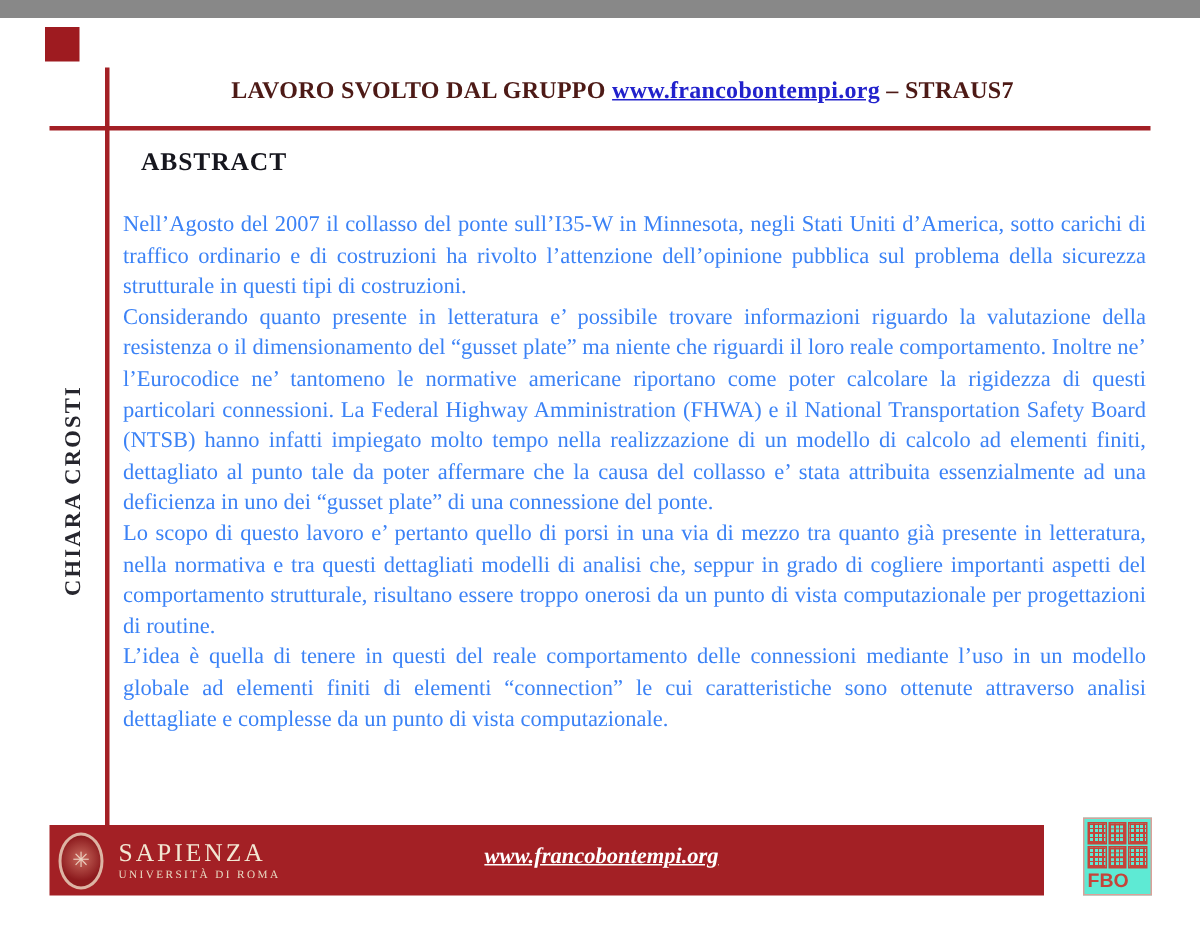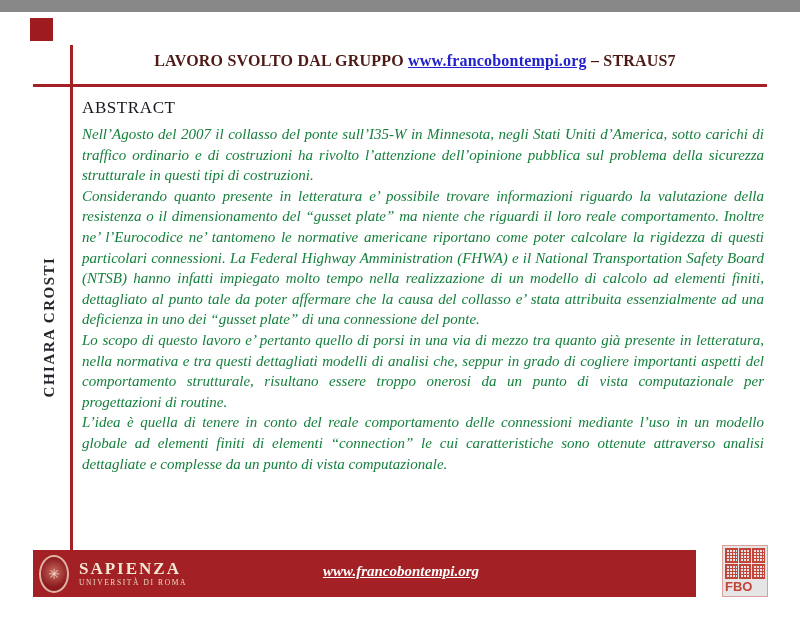--- a/index.html
+++ b/index.html
@@ -21,61 +21,61 @@
 
   
   .author{
     position:absolute;left:-34px;top:305px;width:170px;height:20px;
     transform:rotate(-90deg);text-align:center;
     font-weight:bold;font-size:15px;letter-spacing:1.5px;color:#26262e;
   }
 
   
   .abstract-heading{
-    position:absolute;left:82px;top:86px;margin:0;
-    font-size:17px;font-weight:normal;color:#16161e;letter-spacing:0.6px;
+    position:absolute;left:94px;top:86px;margin:0;
+    font-size:17px;font-weight:bold;color:#16161e;letter-spacing:0.6px;
   }
   .abstract-body{
-    position:absolute;left:82px;top:112px;width:682px;
-    font-size:15px;line-height:20.6px;color:#15803d;text-align:justify;font-style:italic;
+    position:absolute;left:82px;top:128px;width:682px;
+    font-size:15px;line-height:20.6px;color:#3b82f6;text-align:justify;
   }
   .abstract-body p{margin:0;}
 
   
   .footer-bar{
     position:absolute;left:33px;top:538px;width:663px;height:47px;
     background:#a32025;
   }
   .sapienza-logo{position:absolute;left:6px;top:3px;height:41px;display:flex;align-items:center;}
   .seal{
     width:30px;height:38px;border-radius:50%;
     background:radial-gradient(circle at 50% 45%, #c86a5e 0%, #8c1a1d 65%);
     border:2px solid #ddb4a4;box-sizing:border-box;
     display:flex;align-items:center;justify-content:center;
     color:#ecd2c2;font-size:14px;font-family:"DejaVu Sans", sans-serif;
   }
   .sapienza-text{margin-left:10px;line-height:1;}
   .sapienza-name{
     font-family:"Liberation Serif", serif;font-size:17px;color:#f2e7d3;
-    letter-spacing:2px;font-weight:bold;
+    letter-spacing:2px;font-weight:normal;
   }
   .sapienza-sub{
     font-family:"Liberation Serif", serif;font-size:7.5px;color:#e8d9c2;
     letter-spacing:1.6px;margin-top:2px;font-weight:normal;
   }
   .footer-link{
     position:absolute;left:0;right:-73px;top:13px;text-align:center;
     font-size:15px;font-weight:bold;font-style:italic;
   }
   .footer-link a{color:#ffffff;text-decoration:underline;cursor:pointer;}
 
   
   .stamp{
     position:absolute;left:722px;top:533px;width:46px;height:52px;
-    background:#e5e5e5;box-sizing:border-box;padding:2px;
+    background:#5eead4;box-sizing:border-box;padding:2px;
     display:flex;flex-direction:column;border:1px solid #dba099;
   }
   .stamp-grid{flex:1;display:grid;grid-template-columns:repeat(3,1fr);grid-template-rows:repeat(2,1fr);gap:1px;}
   .stamp-cell{
     border:1px solid #c5443a;
     background:
       repeating-linear-gradient(0deg,#c5443a 0 1px,transparent 1px 3px),
       repeating-linear-gradient(90deg,#c5443a 0 1px,transparent 1px 3px);
   }
   .stamp-bottom{
@@ -98,21 +98,21 @@
     <span>– STRAUS7</span></div>
 
   <div class="author">CHIARA CROSTI</div>
 
   <h1 class="abstract-heading">ABSTRACT</h1>
 
   <div class="abstract-body">
     <p>Nell’Agosto del 2007 il collasso del ponte sull’I35-W in Minnesota, negli Stati Uniti d’America, sotto carichi di traffico ordinario e di costruzioni ha rivolto l’attenzione dell’opinione pubblica sul problema della sicurezza strutturale in questi tipi di costruzioni.</p>
     <p>Considerando quanto presente in letteratura e’ possibile trovare informazioni riguardo la valutazione della resistenza o il dimensionamento del “gusset plate” ma niente che riguardi il loro reale comportamento. Inoltre ne’ l’Eurocodice ne’ tantomeno le normative americane riportano come poter calcolare la rigidezza di questi particolari connessioni. La Federal Highway Amministration (FHWA) e il National Transportation Safety Board (NTSB) hanno infatti impiegato molto tempo nella realizzazione di un modello di calcolo ad elementi finiti, dettagliato al punto tale da poter affermare che la causa del collasso e’ stata attribuita essenzialmente ad una deficienza in uno dei “gusset plate” di una connessione del ponte.</p>
     <p>Lo scopo di questo lavoro e’ pertanto quello di porsi in una via di mezzo tra quanto già presente in letteratura, nella normativa e tra questi dettagliati modelli di analisi che, seppur in grado di cogliere importanti aspetti del comportamento strutturale, risultano essere troppo onerosi da un punto di vista computazionale per progettazioni di routine.</p>
-    <p>L’idea è quella di tenere in conto del reale comportamento delle connessioni mediante l’uso in un modello globale ad elementi finiti di elementi “connection” le cui caratteristiche sono ottenute attraverso analisi dettagliate e complesse da un punto di vista computazionale.</p>
+    <p>L’idea è quella di tenere in questi del reale comportamento delle connessioni mediante l’uso in un modello globale ad elementi finiti di elementi “connection” le cui caratteristiche sono ottenute attraverso analisi dettagliate e complesse da un punto di vista computazionale.</p>
   </div>
 
   <div class="footer-bar">
     <div class="sapienza-logo">
       <div class="seal">
           <span>✳</span>
         </div>
       <div class="sapienza-text">
         <div class="sapienza-name">SAPIENZA</div>
         <div class="sapienza-sub">UNIVERSITÀ DI ROMA</div>

